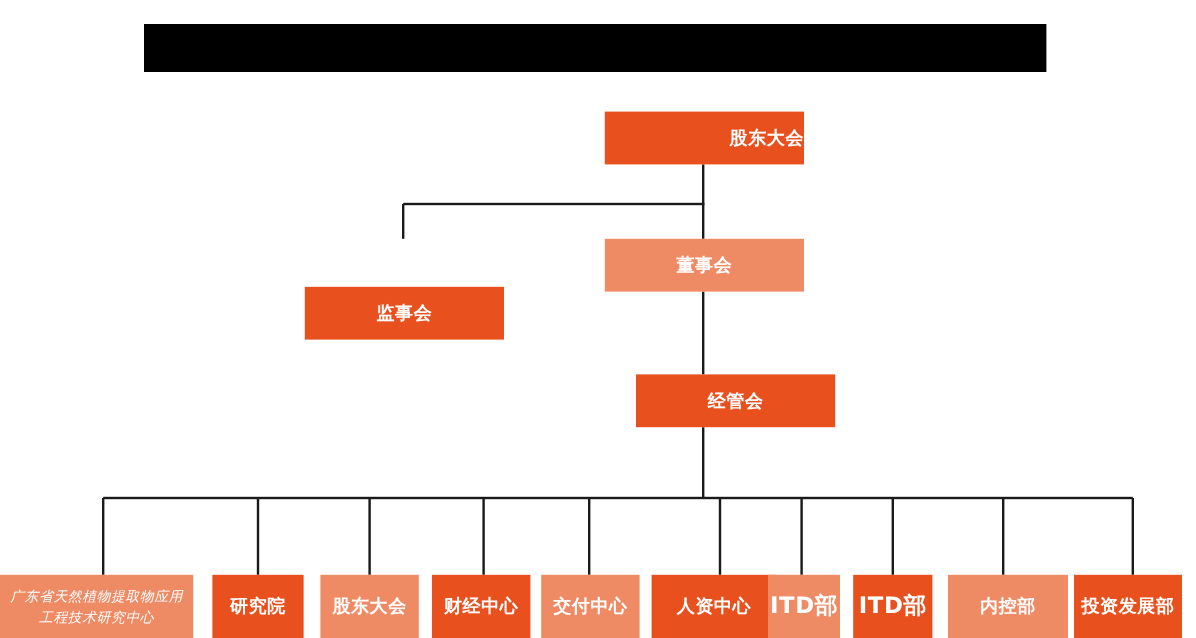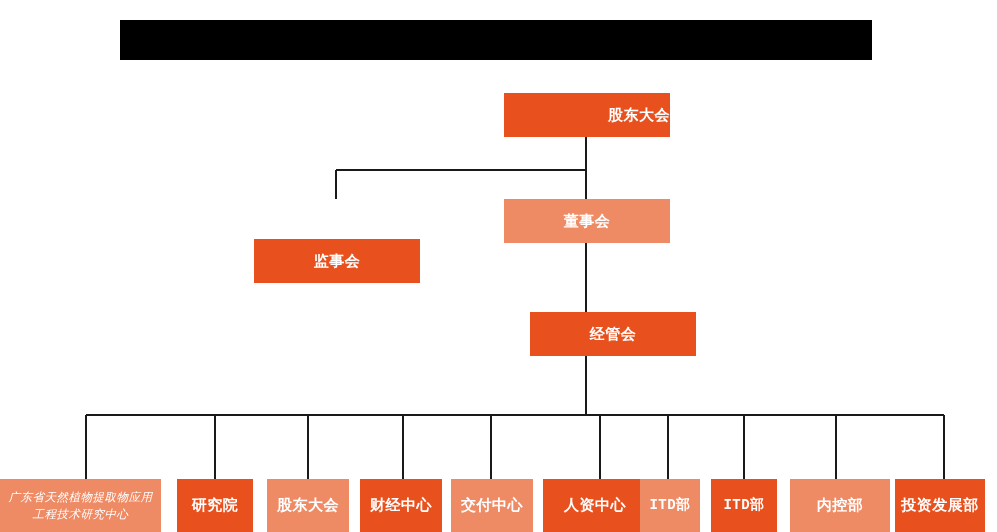--- a/index.html
+++ b/index.html
@@ -59,22 +59,21 @@
     font-weight: 600;
   }
   .node-leaf.small-text {
     font-size: 11.5px;
     font-weight: 500;
     padding: 12px 6px;
     line-height: 1.45;
     font-style: italic;
   }
   .node-leaf.narrow-text {
-    font-size: 14px;
-    font-family: Liberation Mono, monospace;
+    font-size: 19px;
   }
 </style>
 </head>
 <body>
 
 <div id="org-chart">
 
   <div class="redaction-bar" id="redaction-bar" style="left: 120px; top: 20px; width: 752px; height: 40px; background: rgb(0, 0, 0);"></div>
 
   <div id="connectors">

